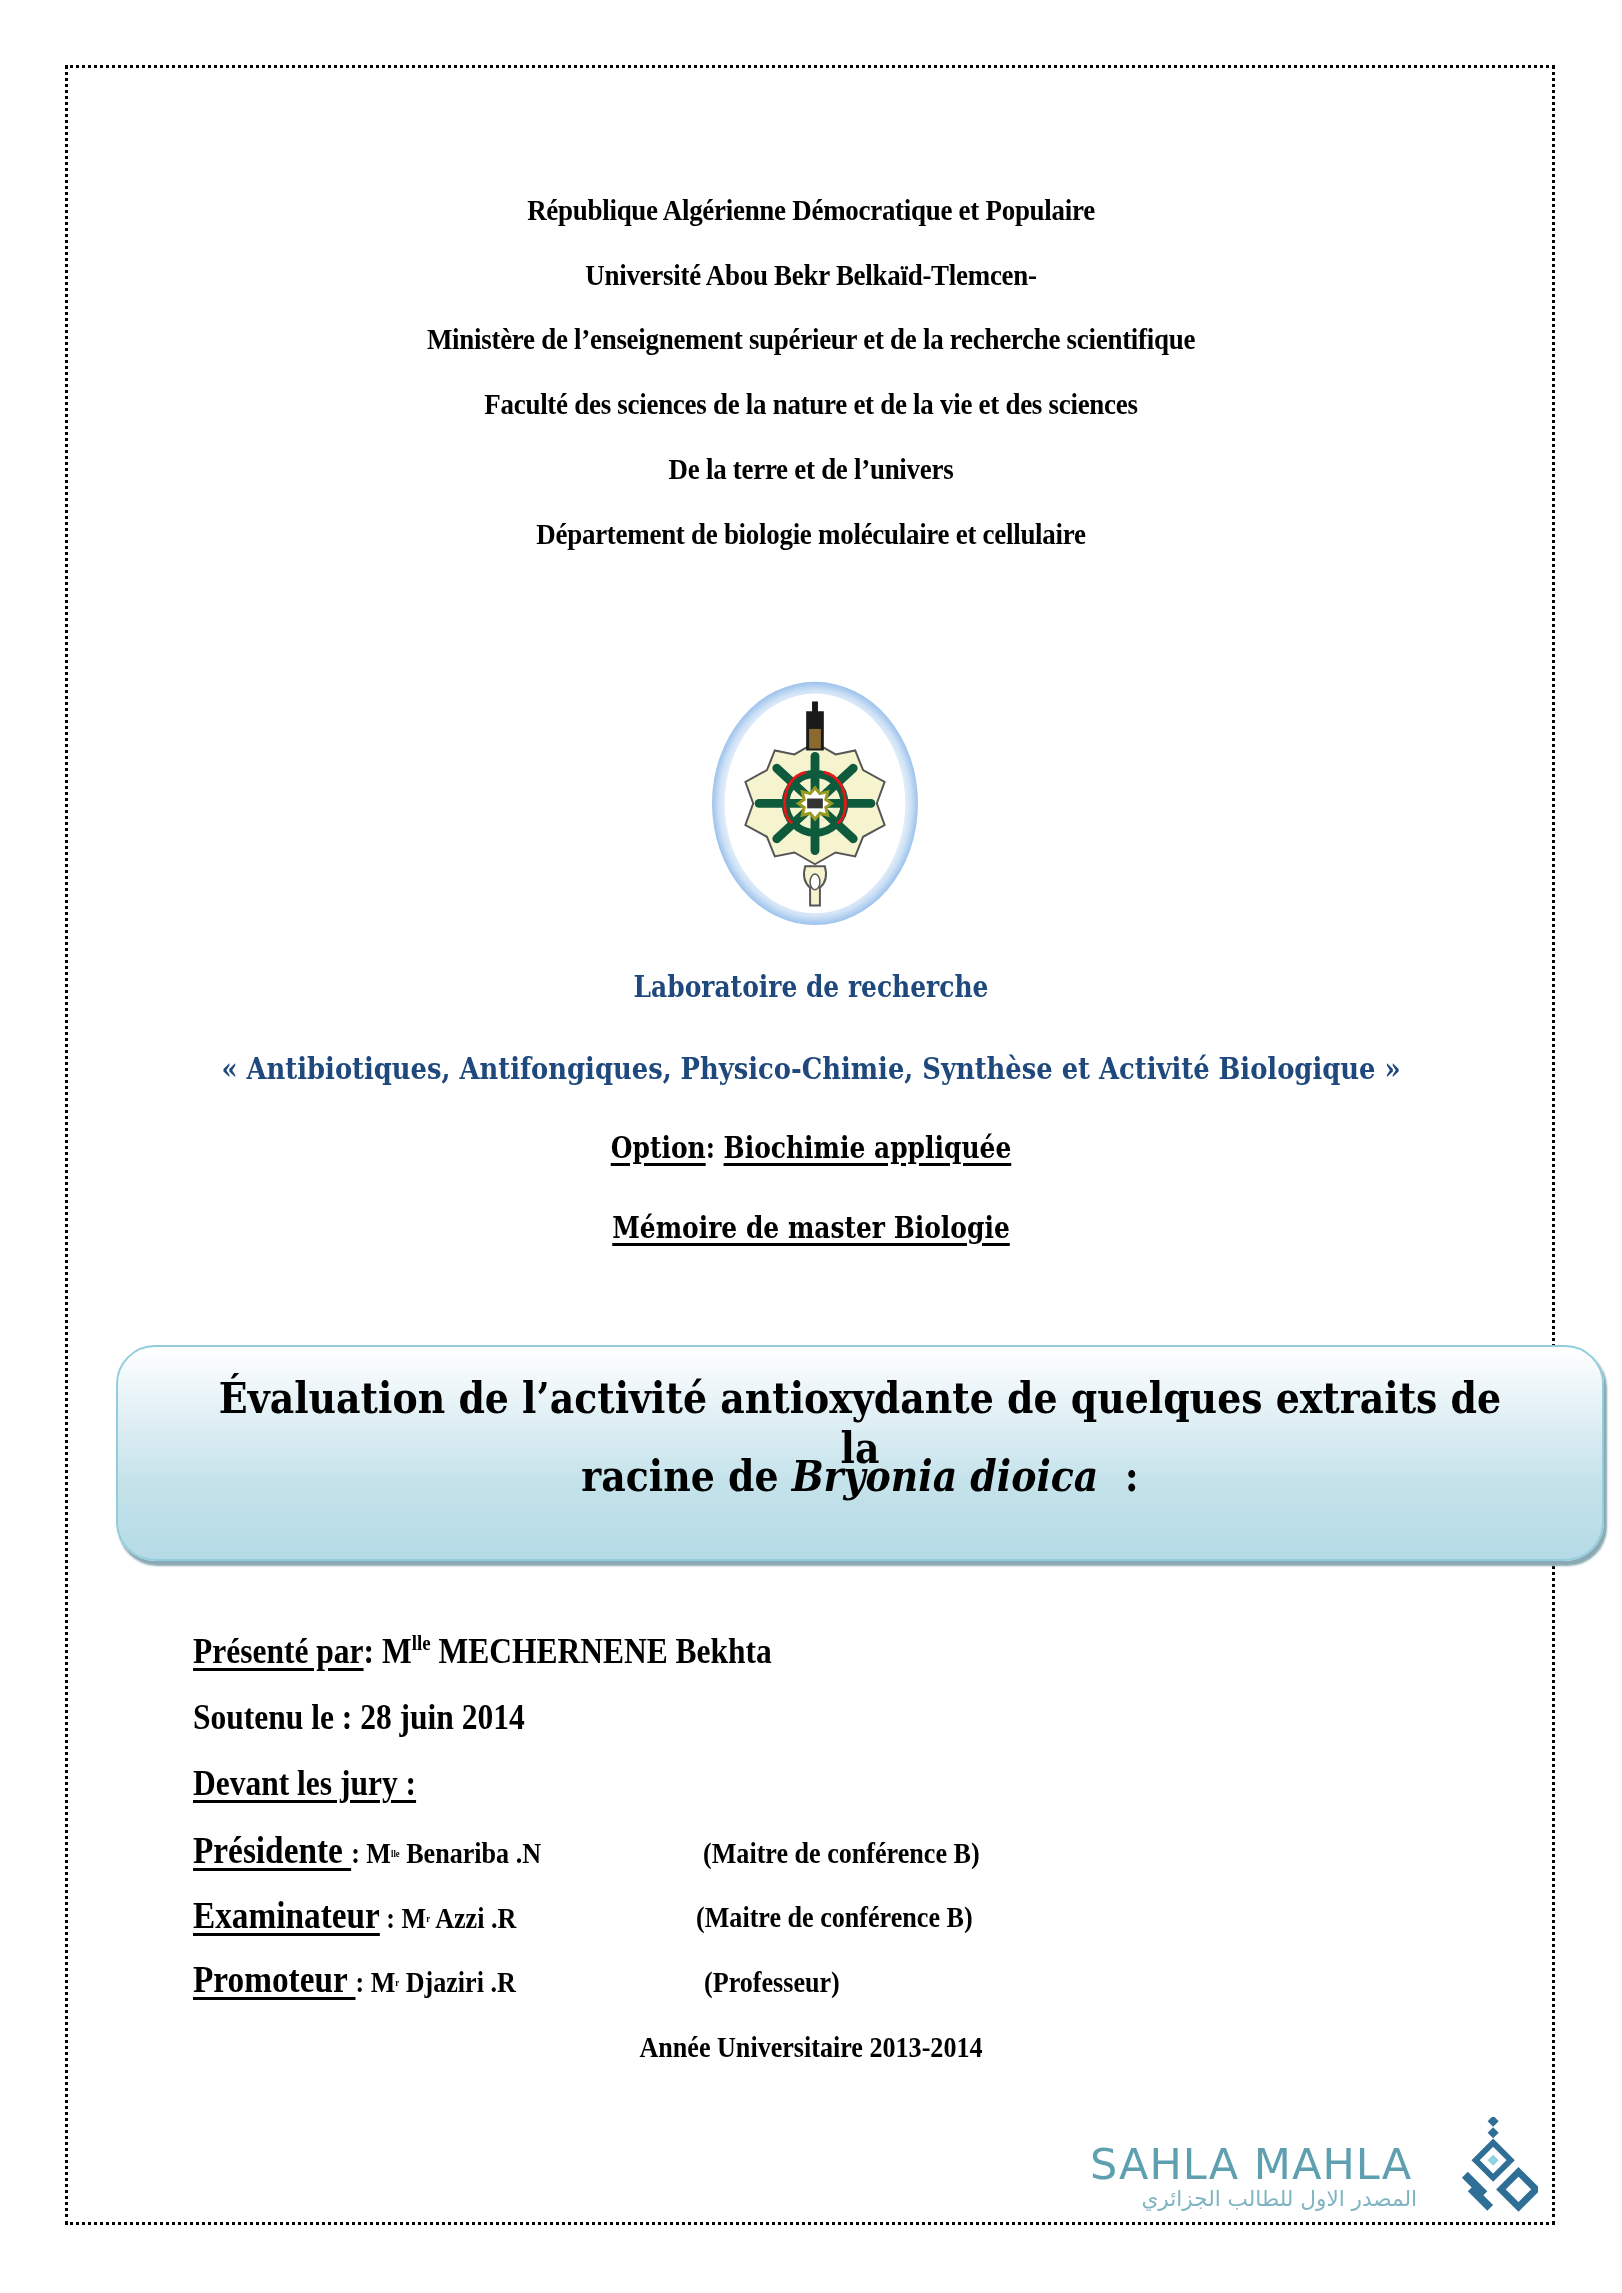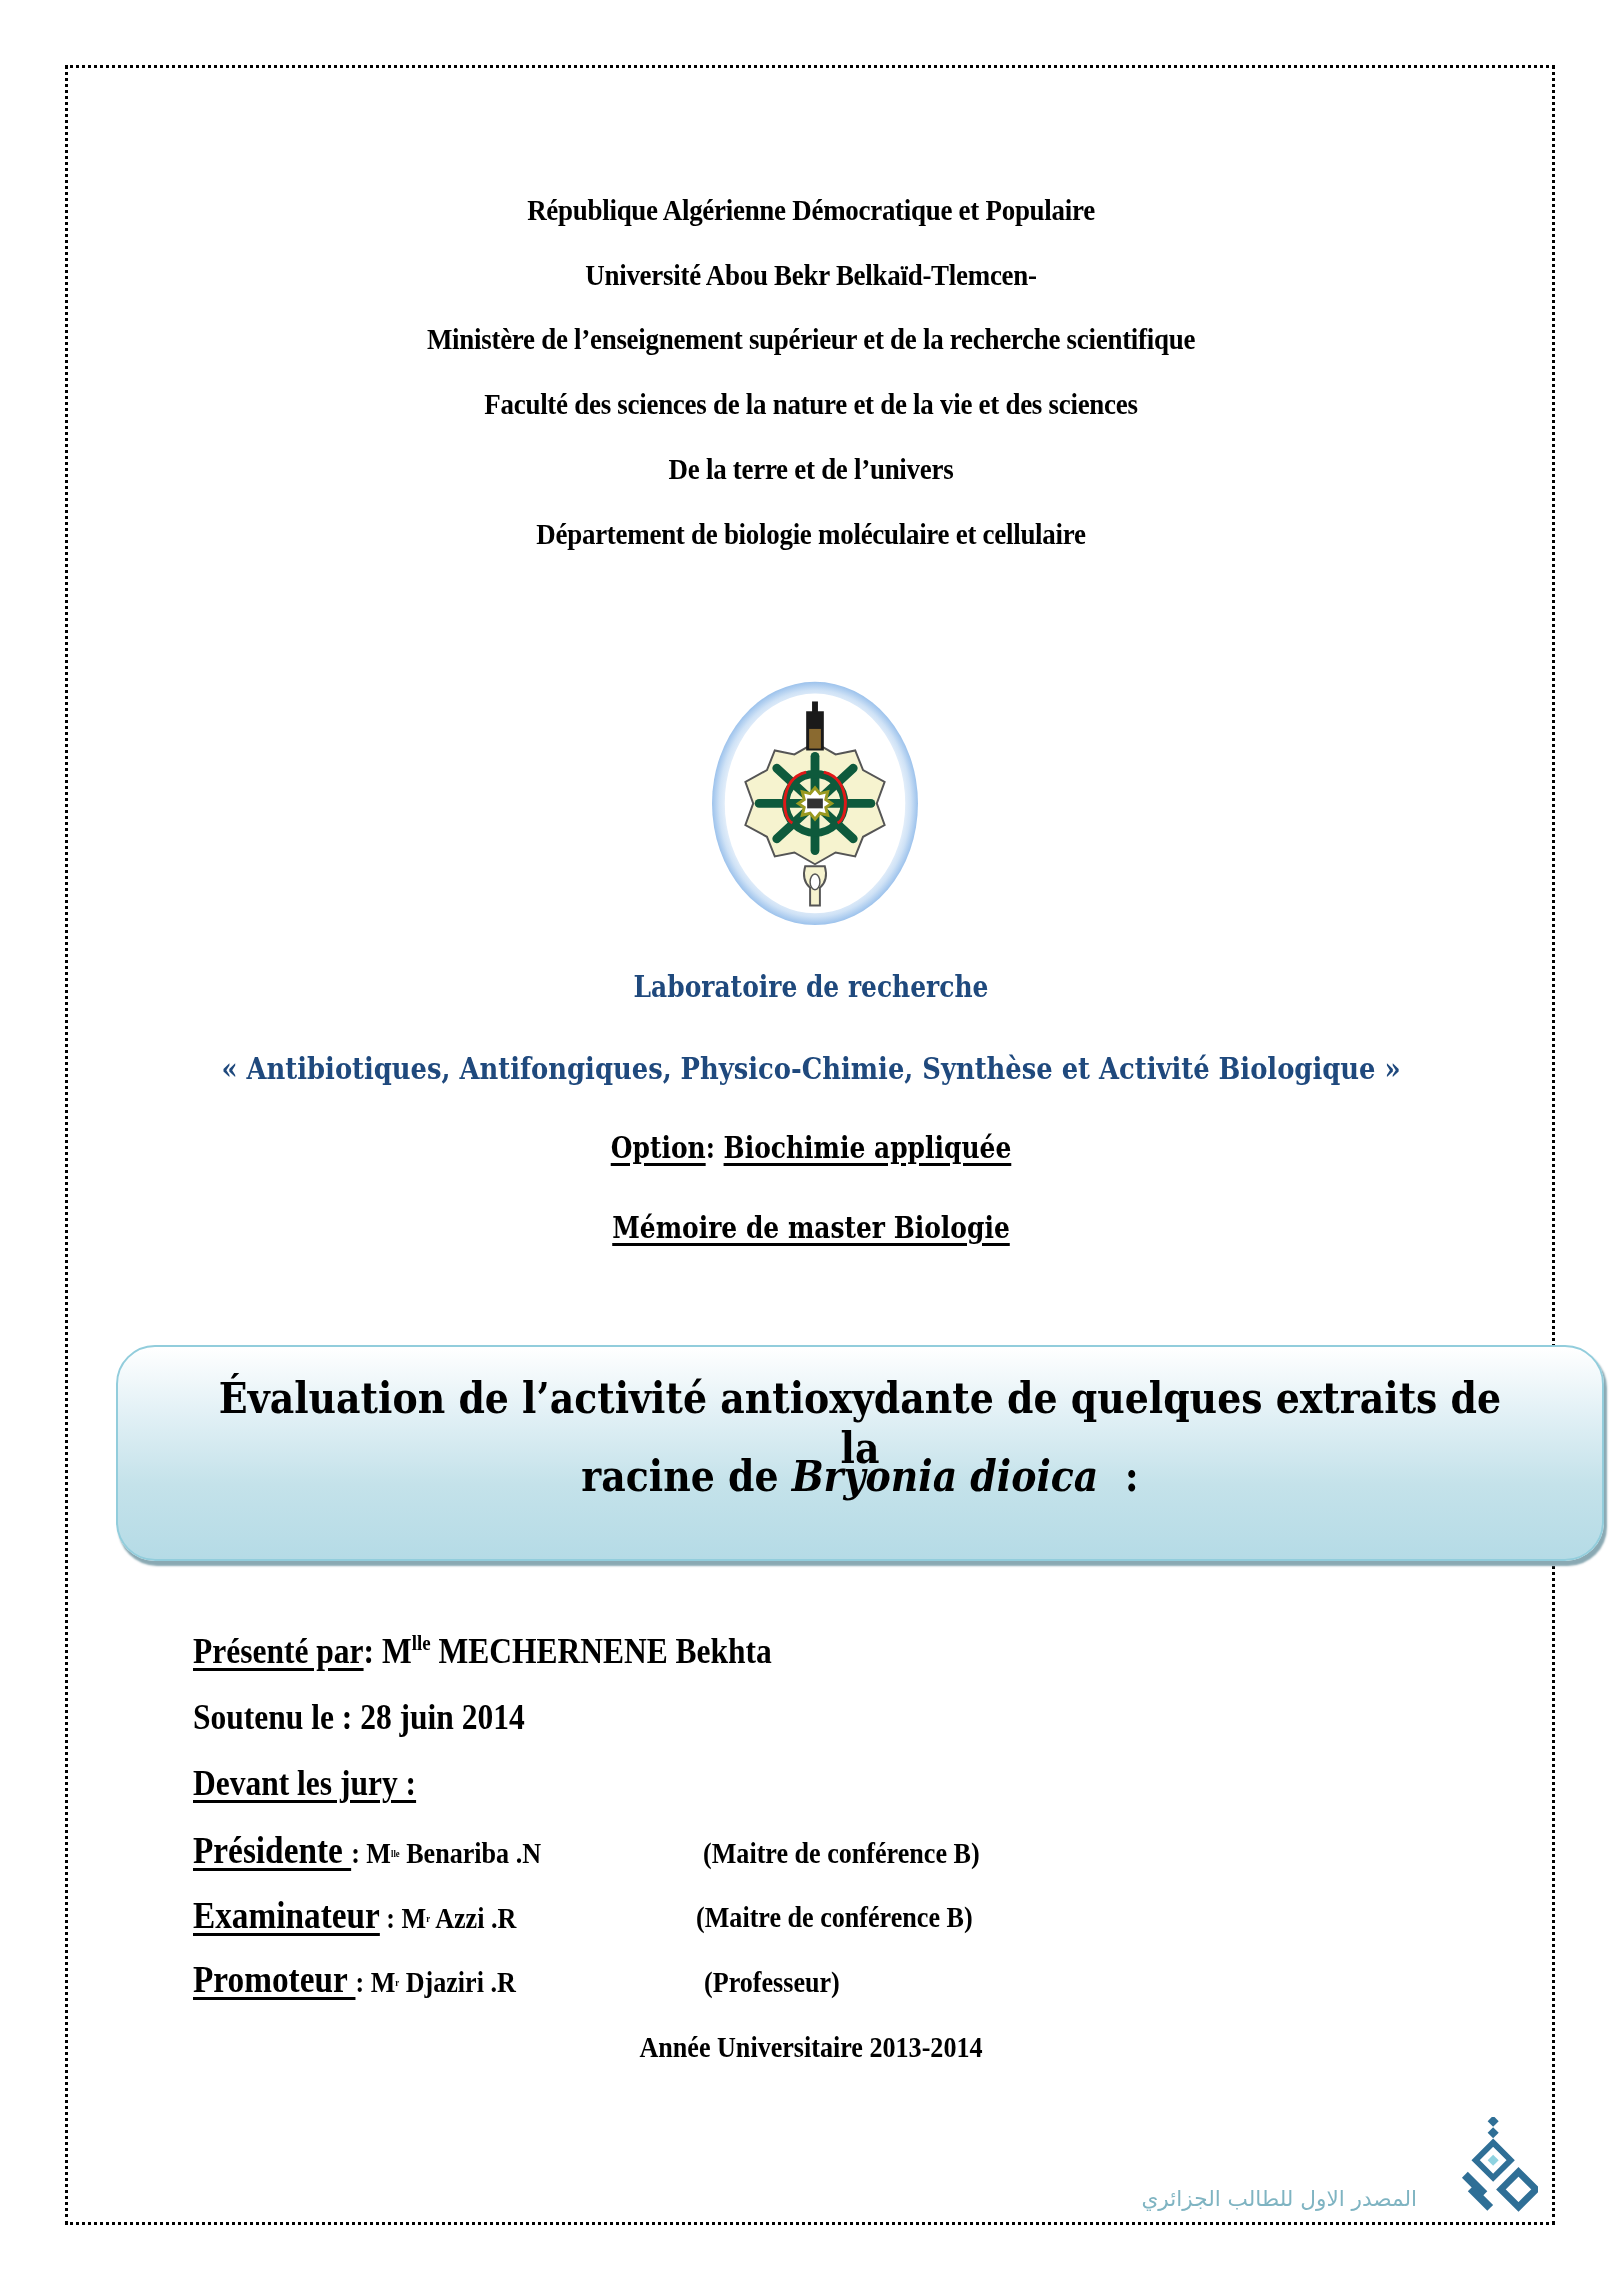--- a/index.html
+++ b/index.html
@@ -153,20 +153,21 @@
 <div class="role-grade" style="left:696px; top:1901px;">(Maitre de conférence B)</div>
 
 <div class="info" style="top:1958px;">
   <span class="role-label u" style="white-space:pre">Promoteur </span><span class="role-rest" style="white-space:pre">: </span><span class="role-rest">M</span><sup class="role-rest">r</sup><span class="role-rest" style="white-space:pre"> Djaziri .R</span>
 </div>
 <div class="role-grade" style="left:704px; top:1966px;">(Professeur)</div>
 
 <div class="year" style="top:2031px;">Année Universitaire 2013-2014</div>
 
 <div class="watermark">
+  <div class="wm-latin">SAHLA MAHLA</div>
   <div class="wm-arabic">المصدر الاول للطالب الجزائري</div>
   <div class="wm-icon">
     <svg width="78" height="98" viewBox="0 0 80 100">
       <g fill="#2f6f96">
         <rect x="30" y="0" width="8" height="8" transform="rotate(45 34 4)"></rect>
         <rect x="30" y="12" width="8" height="8" transform="rotate(45 34 16)"></rect>
         <path d="M34 26 L52 44 L34 62 L16 44 Z" fill="none" stroke="#2f6f96" stroke-width="6"></path>
         <path d="M8 56 L28 76 L22 82 L2 62 Z"></path>
         <path d="M60 56 L78 74 L60 92 L42 74 Z" fill="none" stroke="#2f6f96" stroke-width="7"></path>
         <path d="M14 70 L34 90 L28 96 L8 76 Z"></path>

